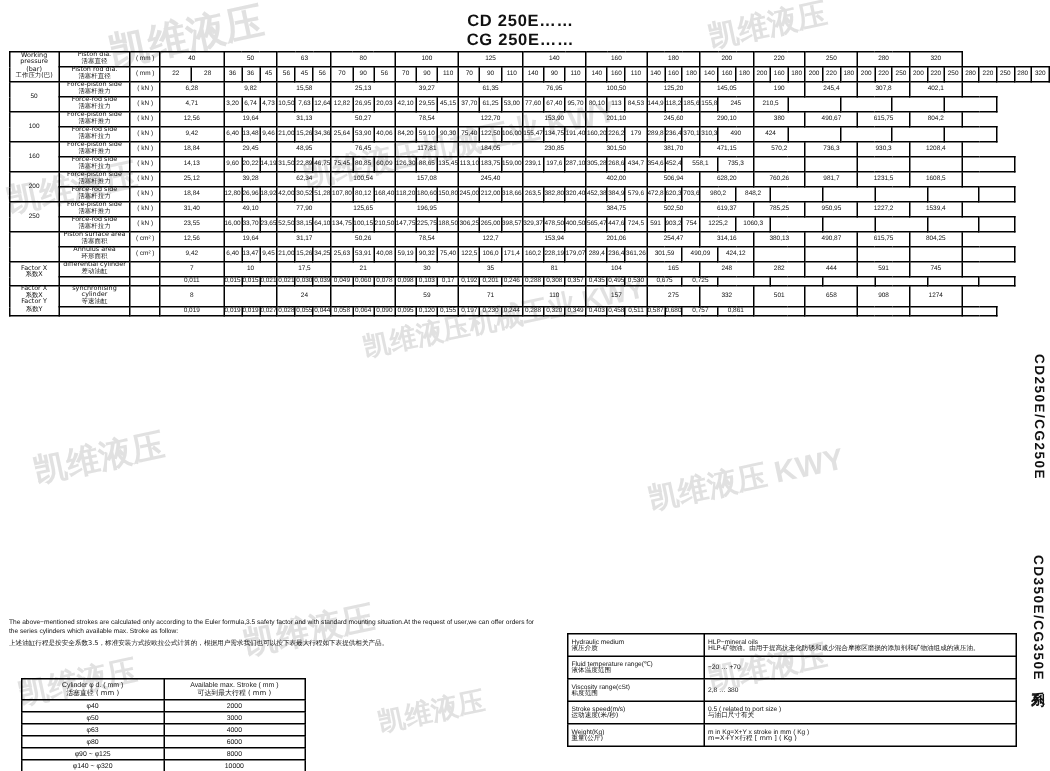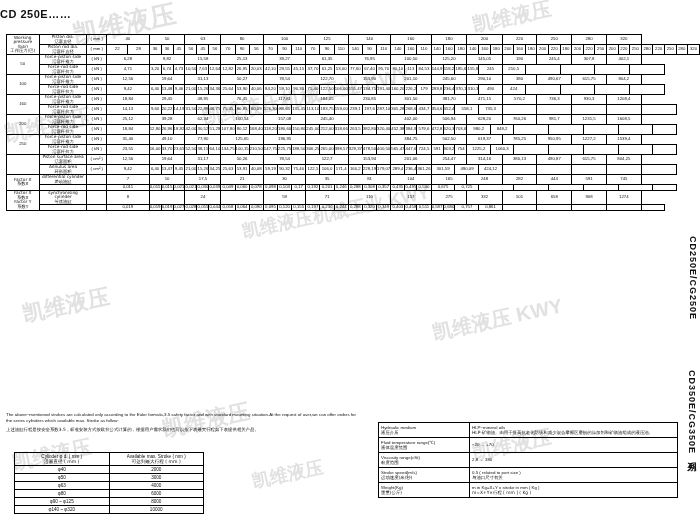--- a/index.html
+++ b/index.html
@@ -8,21 +8,21 @@
     font-family:"Liberation Sans", sans-serif;
     font-size:4.6px;color:#111;position:relative;overflow:hidden;
   }
   .sheet{position:absolute;left:0;top:0;width:700px;height:514px;}
 
   
   .wm{position:absolute;pointer-events:none;color:#d8d8d8;font-weight:bold;
       font-family:"Liberation Sans",sans-serif;white-space:nowrap;opacity:.75;
       transform:rotate(-12deg);transform-origin:left top;}
 
-  .title{position:absolute;left:0;right:6px;text-align:left;font-size:11px;font-weight:bold;letter-spacing:.5px;}
+  .title{position:absolute;left:0;right:6px;text-align:center;font-size:11px;font-weight:bold;letter-spacing:.5px;}
   #t1{top:8px;}
   #t2{top:21px;}
 
   table.main{position:absolute;left:6px;top:34px;border-collapse:collapse;table-layout:fixed;}
   table.main td,table.main th{border:.5px solid #000;padding:0;font-size:4.3px;line-height:1.05;text-align:center;vertical-align:middle;}
   td.lbl{text-align:left;padding-left:1.5px;font-size:4.3px;line-height:1.15;}
   td.unit{font-size:4.2px;}
   td.grp{font-size:6px;font-weight:normal;}
   .cn{font-family:"DejaVu Sans","Liberation Sans",sans-serif;}
 
@@ -53,20 +53,21 @@
   <div class="wm" style="left:200px;top:105px;font-size:20px;">凯维液压机械工业 KWY</div>
   <div class="wm" style="left:240px;top:220px;font-size:18px;">凯维液压机械工业 KWY</div>
   <div class="wm" style="left:20px;top:300px;font-size:22px;">凯维液压</div>
   <div class="wm" style="left:430px;top:320px;font-size:20px;">凯维液压 KWY</div>
   <div class="wm" style="left:160px;top:415px;font-size:22px;">凯维液压</div>
   <div class="wm" style="left:470px;top:440px;font-size:20px;">凯维液压</div>
   <div class="wm" style="left:10px;top:450px;font-size:20px;">凯维液压</div>
   <div class="wm" style="left:250px;top:470px;font-size:18px;">凯维液压</div>
 
   <div class="title" id="t1">CD 250E……</div>
+  <div class="title" id="t2">CG 250E……</div>
 
   <table class="main">
     <colgroup>
       <col style="width:34px">
         <col style="width:50px">
         <col style="width:21px">
       <col style="width:23px">
         <col style="width:23px">
       <col style="width:12px">
         <col style="width:12px">

